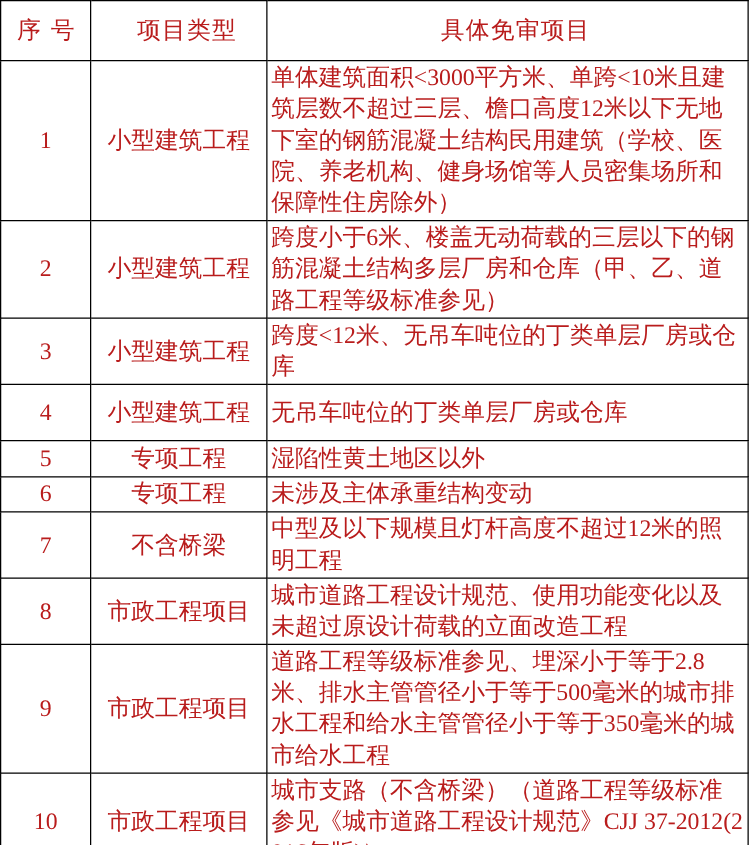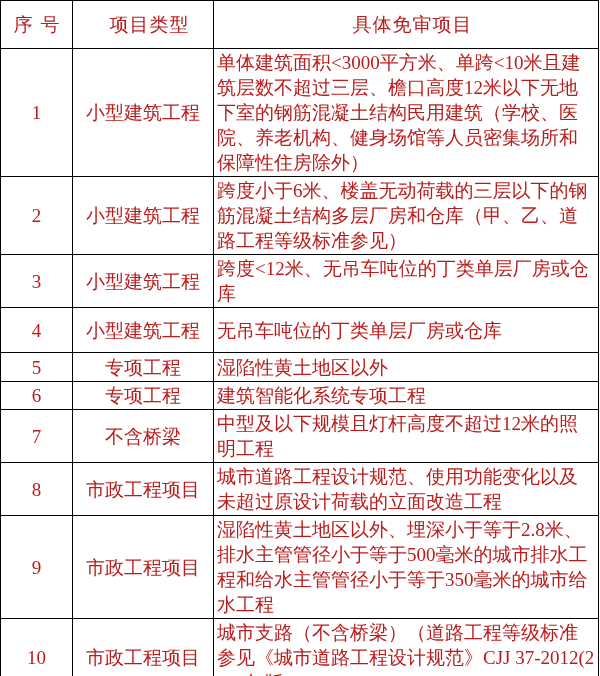--- a/index.html
+++ b/index.html
@@ -105,36 +105,36 @@
     <td class="item-cell">无吊车吨位的丁类单层厂房或仓库</td>
   </tr>
         <tr>
     <td class="no-cell">5</td>
     <td class="type-cell">专项工程</td>
     <td class="item-cell">湿陷性黄土地区以外</td>
   </tr>
         <tr>
     <td class="no-cell">6</td>
     <td class="type-cell">专项工程</td>
-    <td class="item-cell">建筑智能化系统专项工程</td>
+    <td class="item-cell">未涉及主体承重结构变动</td>
   </tr>
         <tr>
     <td class="no-cell">7</td>
     <td class="type-cell">不含桥梁</td>
     <td class="item-cell">中型及以下规模且灯杆高度不超过12米的照明工程</td>
   </tr>
         <tr>
     <td class="no-cell">8</td>
     <td class="type-cell">市政工程项目</td>
     <td class="item-cell">城市道路工程设计规范、使用功能变化以及未超过原设计荷载的立面改造工程</td>
   </tr>
         <tr>
     <td class="no-cell">9</td>
     <td class="type-cell">市政工程项目</td>
-    <td class="item-cell">湿陷性黄土地区以外、埋深小于等于2.8米、排水主管管径小于等于500毫米的城市排水工程和给水主管管径小于等于350毫米的城市给水工程</td>
+    <td class="item-cell">道路工程等级标准参见、埋深小于等于2.8米、排水主管管径小于等于500毫米的城市排水工程和给水主管管径小于等于350毫米的城市给水工程</td>
   </tr>
         <tr>
     <td class="no-cell">10</td>
     <td class="type-cell">市政工程项目</td>
     <td class="item-cell">城市支路（不含桥梁）（道路工程等级标准参见《城市道路工程设计规范》CJJ 37-2012(2016年版)）</td>
   </tr>
       </tbody>
   </table>
 </div>
 

